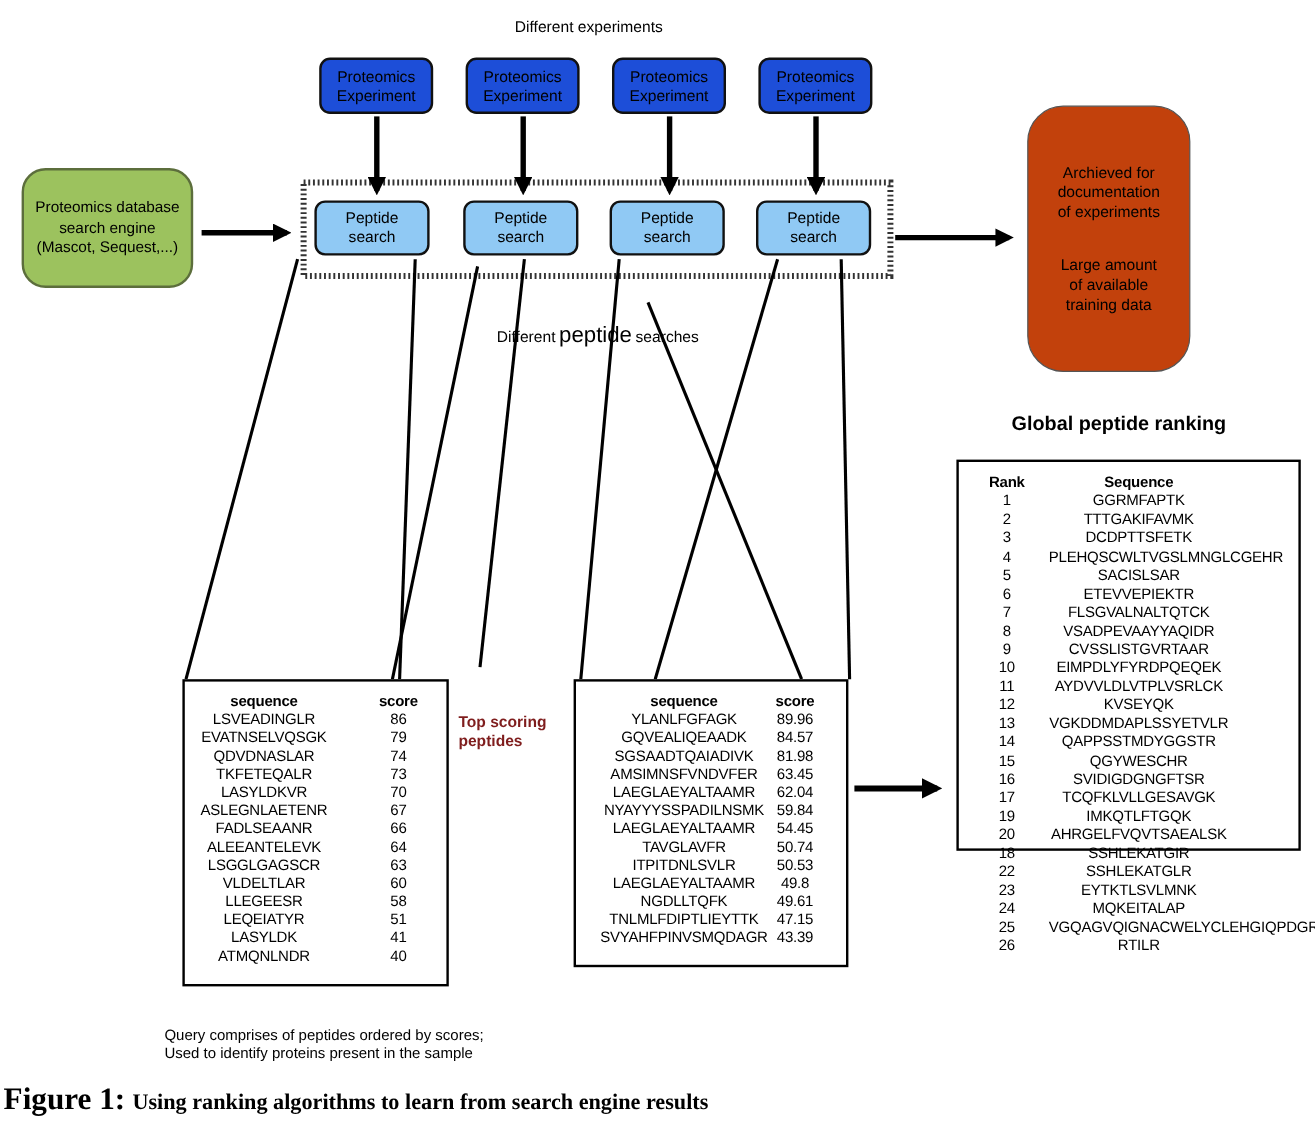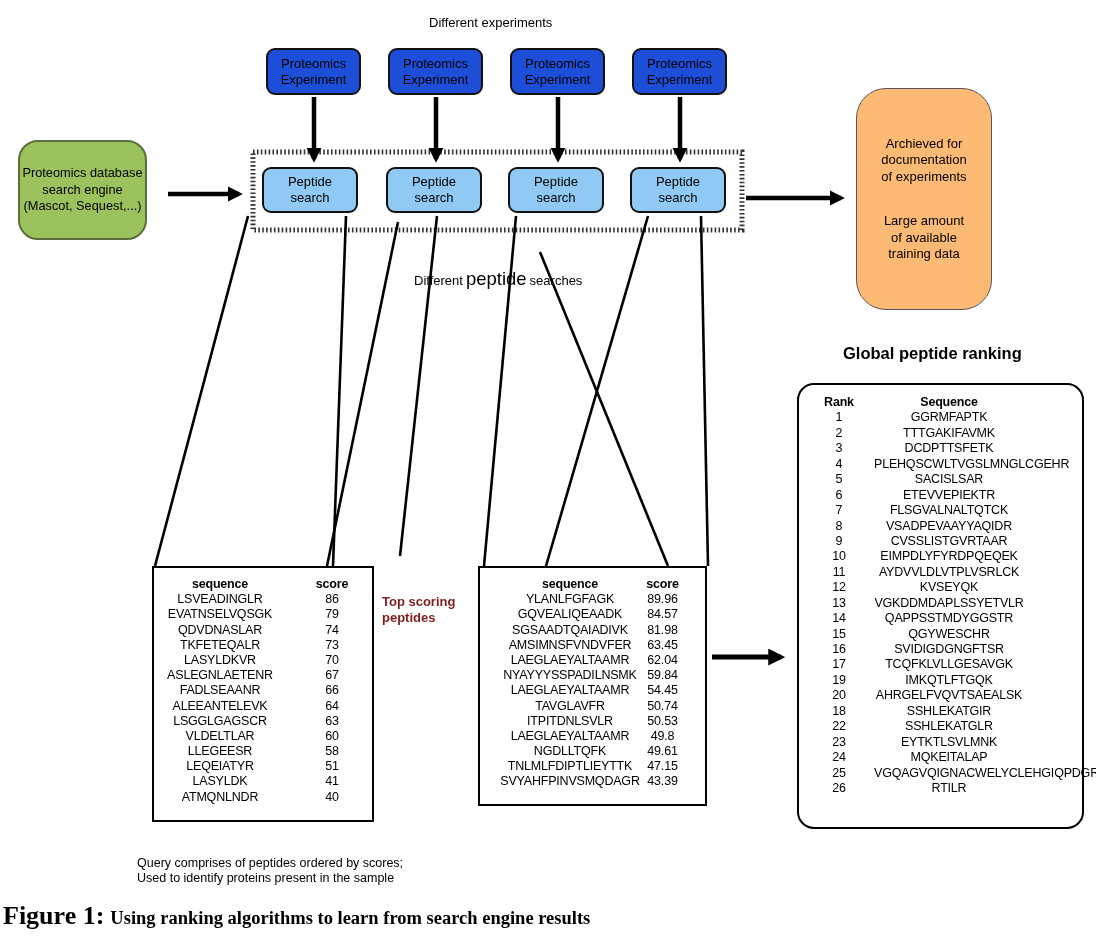--- a/index.html
+++ b/index.html
@@ -6,36 +6,36 @@
   .page{position:relative;width:1096px;height:936px;background:#fff;overflow:hidden;
         font-family:"Liberation Sans","DejaVu Sans",sans-serif;color:#000;}
   .abs{position:absolute;}
   svg.layer{position:absolute;left:0;top:0;z-index:1;}
   .node{position:absolute;z-index:2;display:flex;align-items:center;justify-content:center;
         text-align:center;box-sizing:border-box;}
   .expbox{width:95px;height:47px;background:#1d4ed8;border:2px solid #111;border-radius:9px;
           font-size:13px;line-height:1.22;}
   .pepbox{width:96px;height:46px;background:#90C9F4;border:2px solid #111;border-radius:9px;
           font-size:13px;line-height:1.22;}
-  .greenbox{left:18px;top:140px;width:129px;height:100px;background:#9CC25E;
+  .greenbox{left:18px;top:140px;width:143px;height:100px;background:#9CC25E;
             border:2px solid #5c6e3c;border-radius:20px;font-size:12.8px;line-height:1.3;}
-  .redbox{left:856px;top:88px;width:136px;height:222px;background:#fdba74;border:1.5px solid #555;
+  .redbox{left:856px;top:88px;width:136px;height:222px;background:#c2410c;border:1.5px solid #555;
           border-radius:30px;font-size:13px;line-height:1.27;flex-direction:column;}
   .redbox p{margin:0;}
   .redbox p + p{margin-top:28px;text-align:center;}
   .toplabel{left:429px;top:15px;font-size:13px;z-index:2;}
   .pslabel{left:414px;top:268px;z-index:2;font-size:13px;white-space:nowrap;}
   .pslabel .big{font-size:18.5px;margin:0 3px;}
   .topscoring{left:382px;top:594px;width:90px;font-size:13px;font-weight:bold;color:#7f1d1d;
               line-height:1.2;z-index:2;}
   .table{position:absolute;background:#fff;border:2px solid #000;box-sizing:border-box;z-index:3;
          font-size:12.5px;letter-spacing:-0.2px;}
   .ltable{left:152px;top:566px;width:222px;height:256px;padding-top:9px;}
   .mtable{left:478px;top:566px;width:229px;height:240px;padding-top:9px;}
-  .rtable{left:797px;top:383px;width:287px;height:446px;padding-top:10px;border-width:2.5px;border-radius:17px;}
+  .rtable{left:797px;top:383px;width:287px;height:326px;padding-top:10px;border-width:2.5px;}
   .trow{display:flex;height:15.2px;line-height:15.2px;white-space:nowrap;}
   .rtable .trow{height:15.45px;line-height:15.45px;}
   .thead{font-weight:bold;}
   .ltable .c-seq{width:132px;text-align:center;}
   .ltable .c-score{width:60px;margin-left:16px;text-align:center;}
   .mtable .c-seq{width:180px;text-align:center;}
   .mtable .c-score{width:45px;margin-left:-20px;text-align:center;}
   .rtable .c-rank{width:80px;text-align:center;}
   .rtable .c-seq{width:150px;margin-left:-5px;text-align:center;}
   .ranktitle{left:843px;top:344px;font-size:16.5px;font-weight:bold;z-index:2;}

